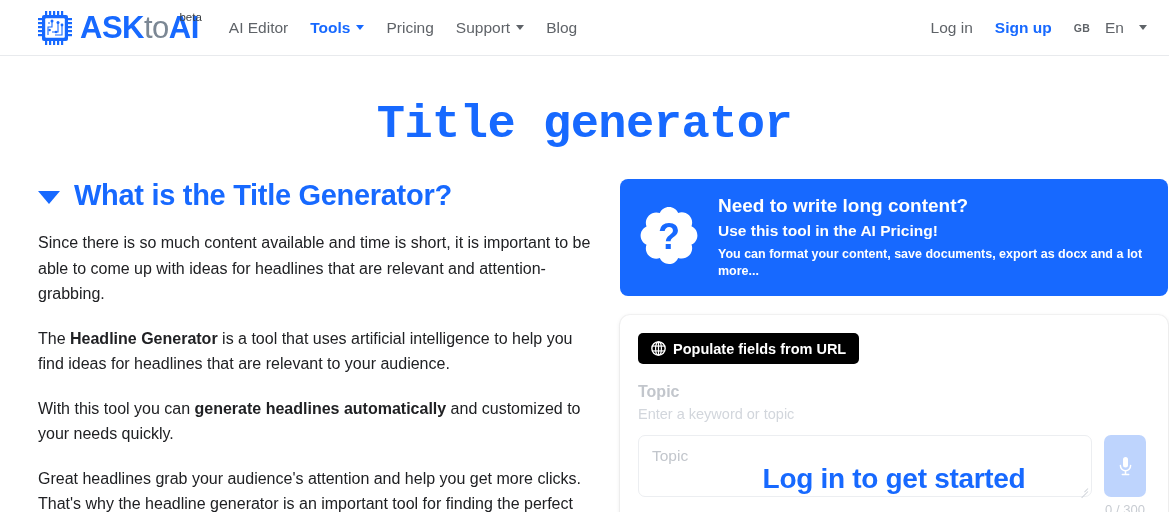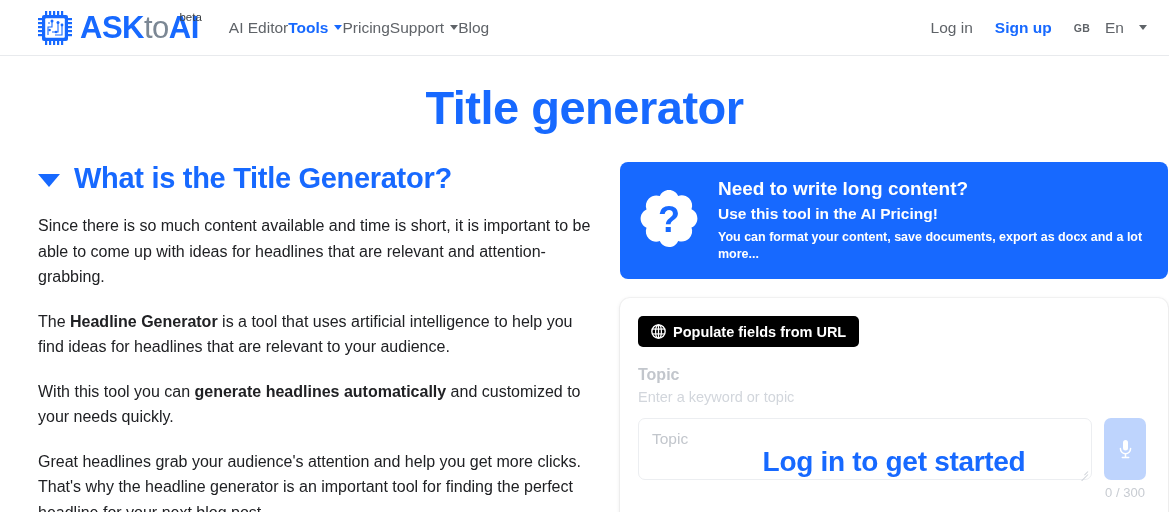--- a/index.html
+++ b/index.html
@@ -51,20 +51,21 @@
     right: -3px;
     font-size: 11.5px;
     font-weight: 400;
     color: #3c4043;
     letter-spacing: 0;
   }
 
   .nav-links {
     display: flex;
     align-items: flex-start;
+    gap: 22px;
     margin-left: 6px;
   }
   .nav-link {
     font-size: 15.5px;
     color: #5f6368;
     text-decoration: none;
     white-space: nowrap;
     display: inline-flex;
     align-items: center;
     gap: 6px;
@@ -102,22 +103,23 @@
     color: #5f6368;
   }
 
   
   .page-title {
     text-align: center;
     font-size: 47px;
     font-weight: 700;
     color: #1769ff;
     letter-spacing: -0.5px;
-    margin-top: 24px;
+    margin-top: 41px;
     line-height: 1.18;
+    font-family: Liberation Mono, monospace;
   }
 
   
   .main {
     display: flex;
     gap: 22px;
     padding: 0 12px 0 38px;
     margin-top: 27px;
     align-items: flex-start;
   }

